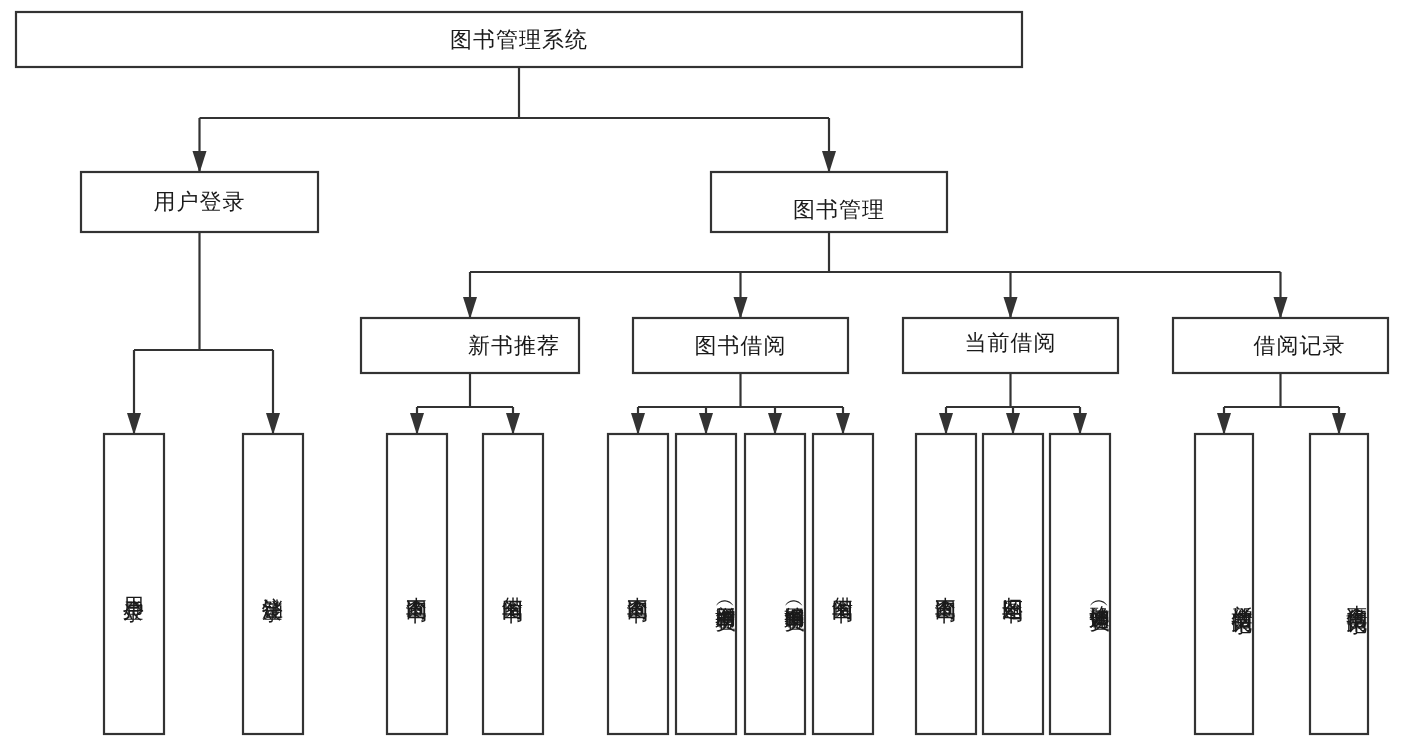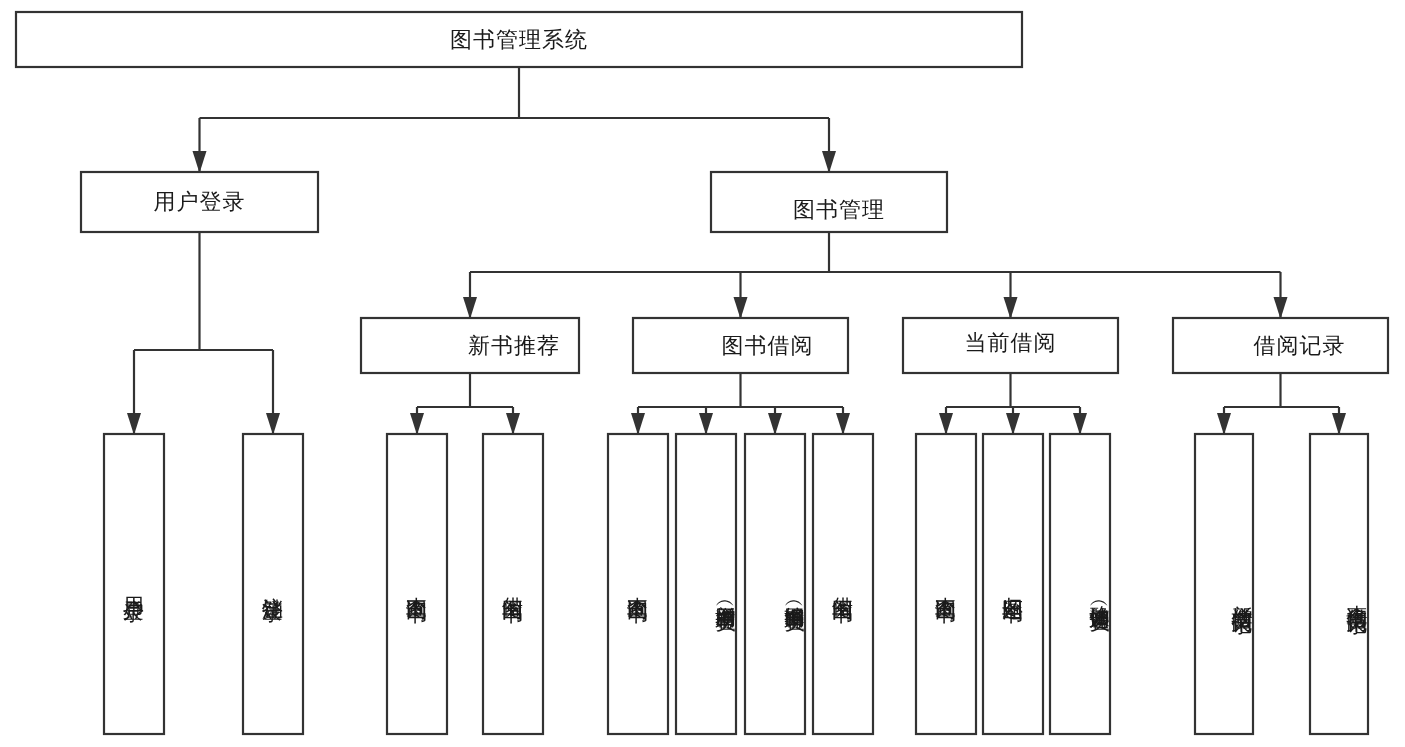--- a/index.html
+++ b/index.html
@@ -159,21 +159,21 @@
         <rect x="1195" y="434" width="58" height="300" class="node-box"></rect>
         <rect x="1310" y="434" width="58" height="300" class="node-box"></rect>
       </g>
   </svg>
 
   <div id="labels-layer">
       <div class="node-label-h" style="left: 16px; top: 12px; width: 1006px; height: 55px;">图书管理系统</div>
       <div class="node-label-h" style="left: 81px; top: 172px; width: 237px; height: 60px;">用户登录</div>
       <div class="node-label-h" style="left: 721px; top: 172px; width: 236px; height: 60px; margin-top: 8px;">图书管理</div>
       <div class="node-label-h" style="left: 361px; top: 318px; width: 218px; height: 55px; padding-left: 44px;">新书推荐</div>
-      <div class="node-label-h" style="left: 633px; top: 318px; width: 215px; height: 55px; padding-left: 27px;">图书借阅</div>
+      <div class="node-label-h" style="left: 633px; top: 318px; width: 215px; height: 55px;">图书借阅</div>
       <div class="node-label-h" style="left: 903px; top: 318px; width: 215px; height: 49px;">当前借阅</div>
       <div class="node-label-h" style="left: 1173px; top: 318px; width: 253px; height: 55px;">借阅记录</div>
       <div class="node-label-v center" style="left: 104px; top: 434px; width: 60px; height: 300px; padding-top: 0px;">用户登录</div>
       <div class="node-label-v center" style="left: 243px; top: 434px; width: 60px; height: 300px; padding-top: 0px;">注销登录</div>
       <div class="node-label-v center" style="left: 387px; top: 434px; width: 60px; height: 300px; padding-top: 0px;">查询图书</div>
       <div class="node-label-v center" style="left: 483px; top: 434px; width: 60px; height: 300px; padding-top: 0px;">借阅图书</div>
       <div class="node-label-v center" style="left: 608px; top: 434px; width: 60px; height: 300px; padding-top: 0px;">查询图书</div>
       <div class="node-label-v" style="left: 676px; top: 434px; width: 60px; height: 300px; padding-top: 10px; font-size: 20px; letter-spacing: 1px;">新增图书（管理员）</div>
       <div class="node-label-v" style="left: 745px; top: 434px; width: 60px; height: 300px; padding-top: 10px; font-size: 20px; letter-spacing: 1px;">编辑图书（管理员）</div>
       <div class="node-label-v center" style="left: 813px; top: 434px; width: 60px; height: 300px; padding-top: 0px;">借阅图书</div>

